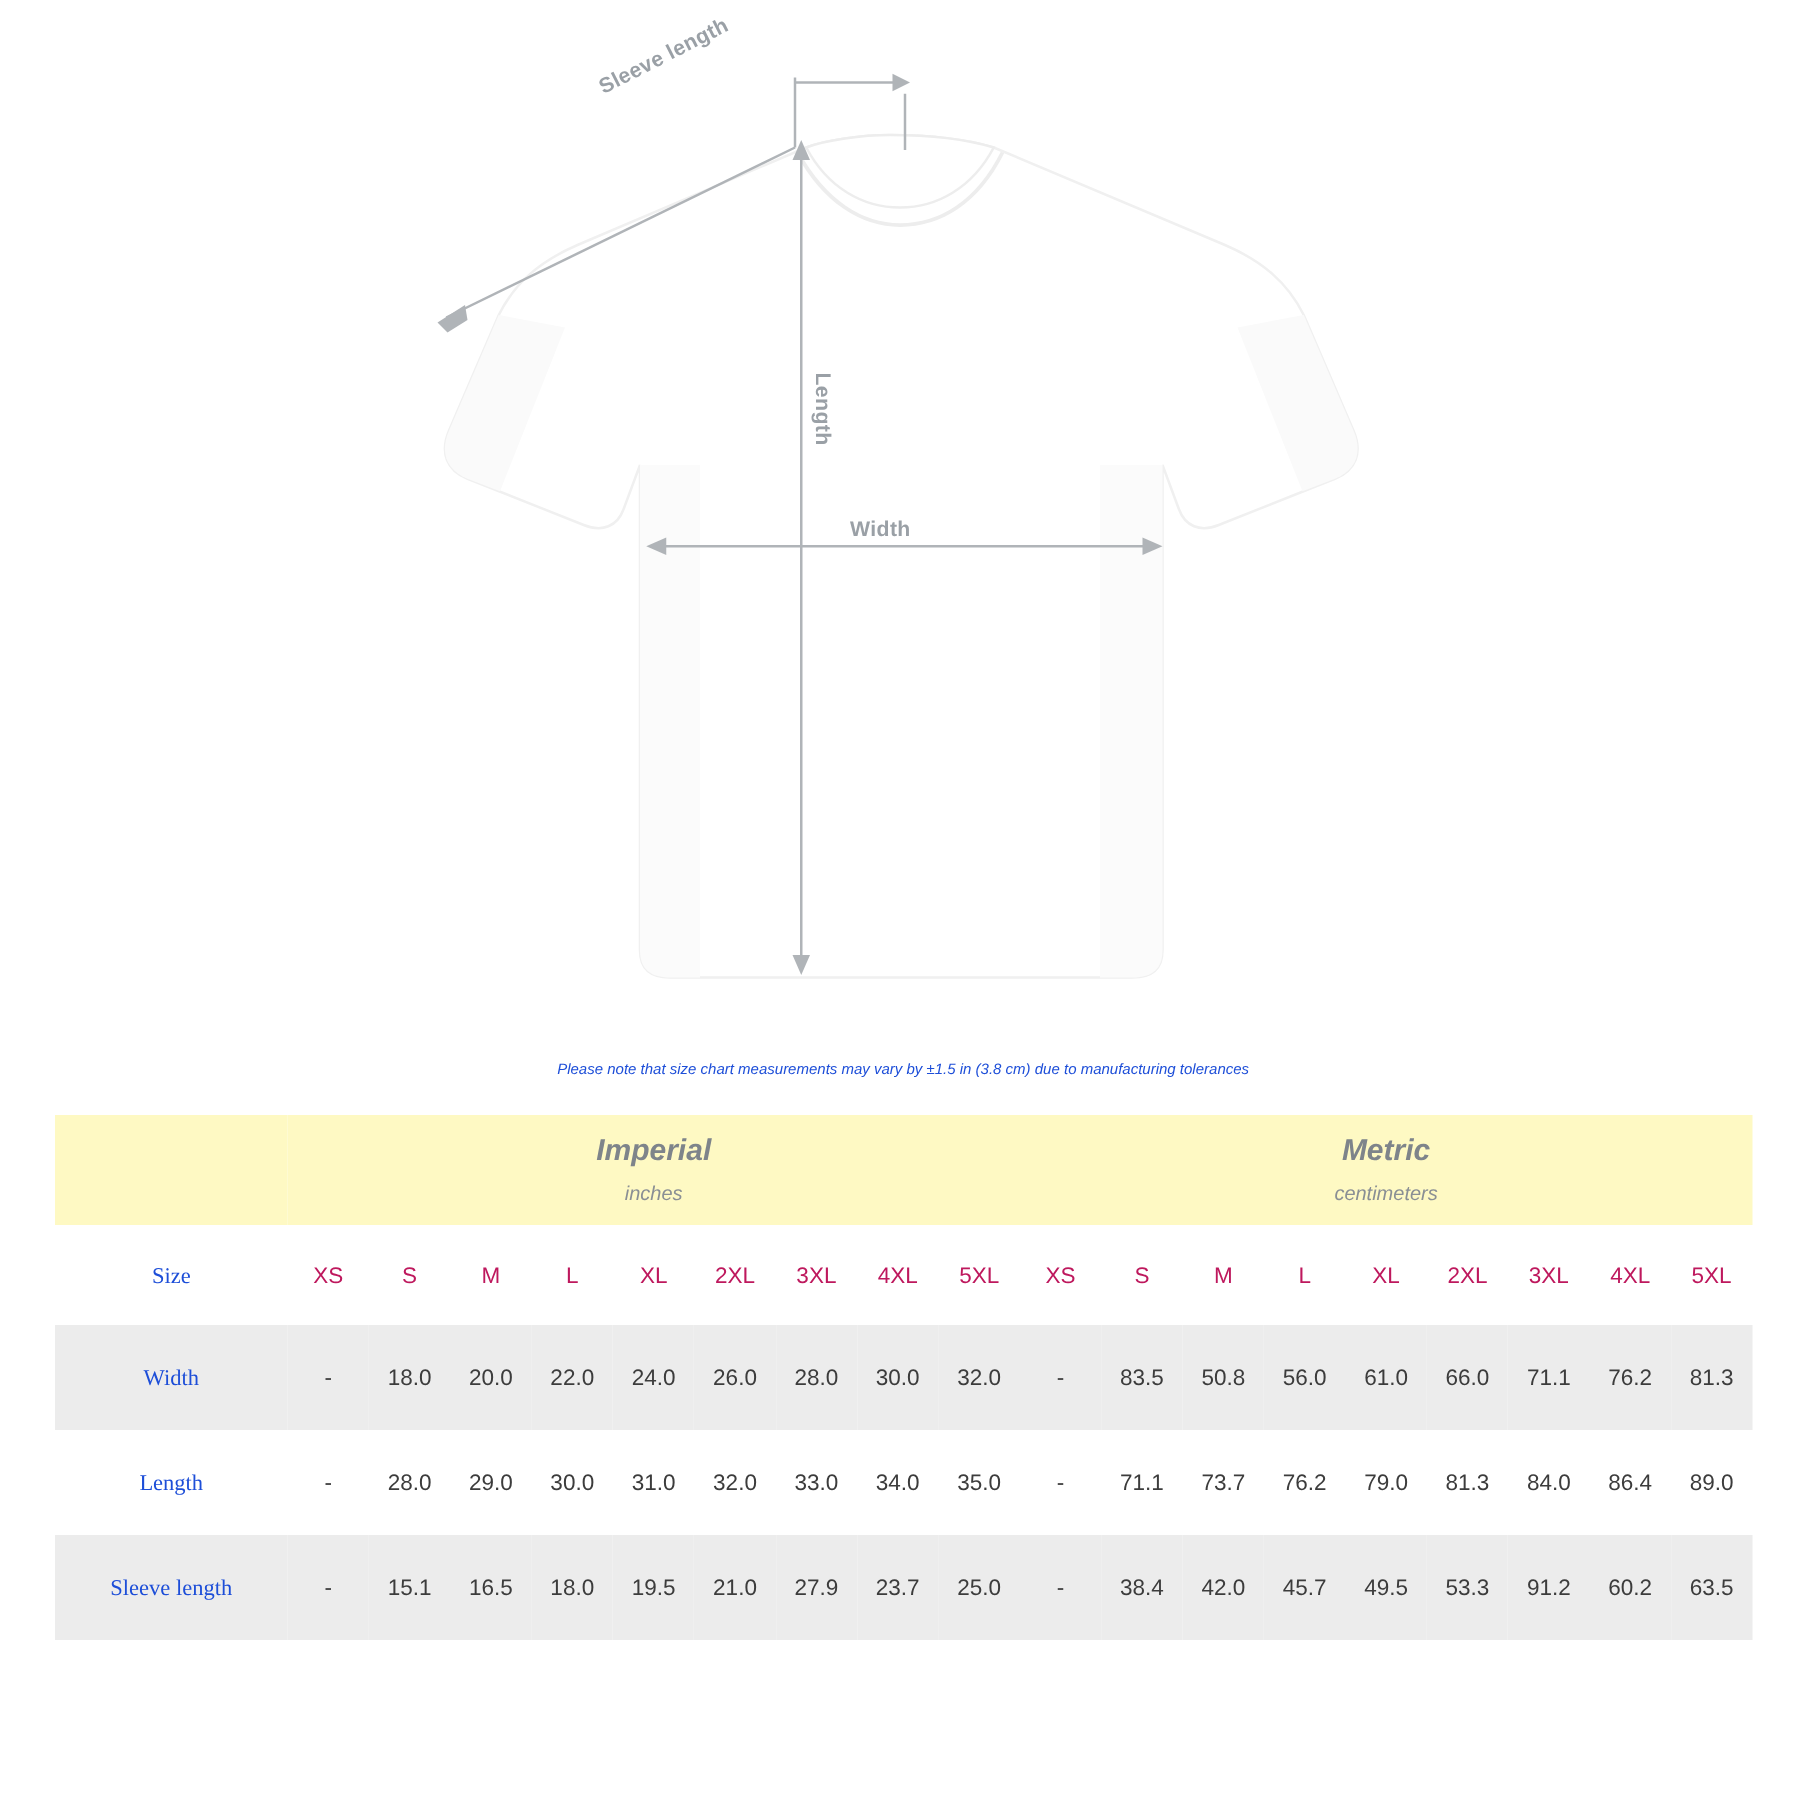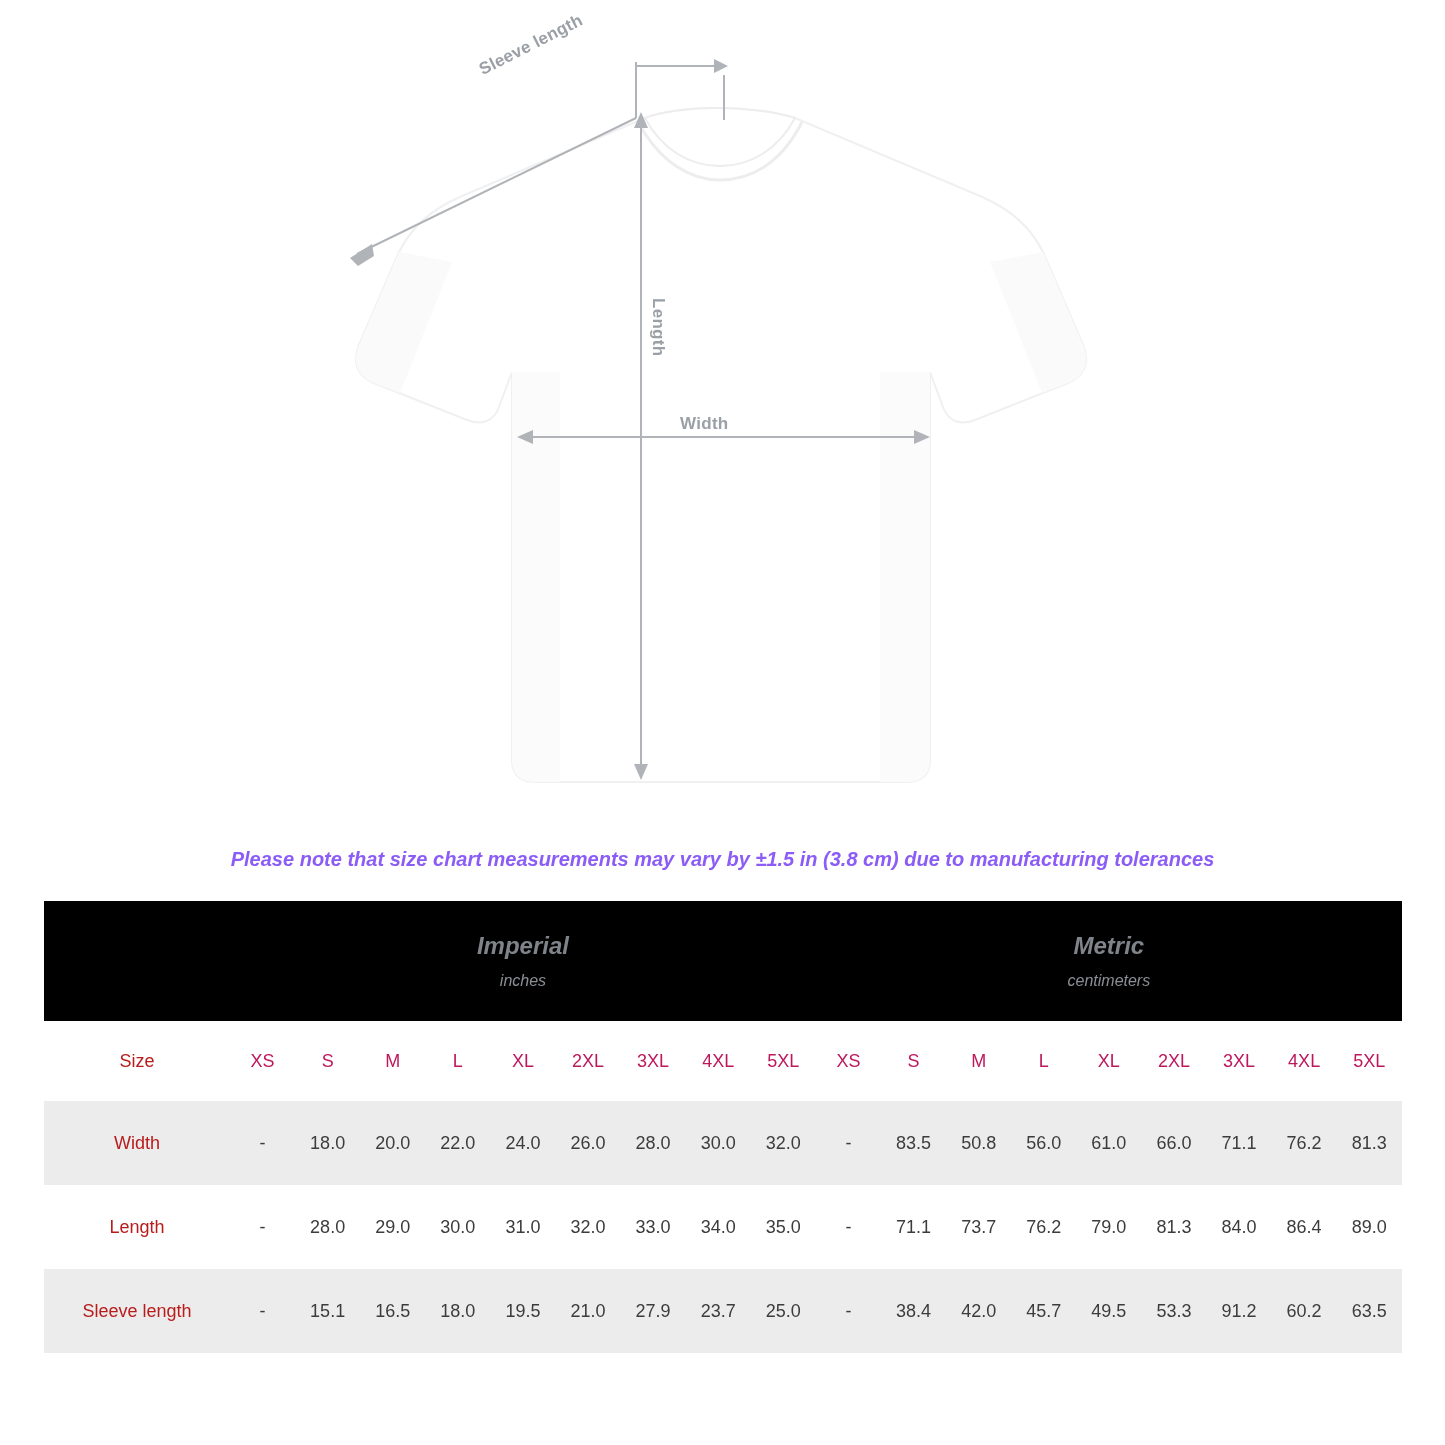--- a/index.html
+++ b/index.html
@@ -61,47 +61,46 @@
     text-align: center;
     margin-top: 14px;
   }
   .chart-title {
     font-size: 27px;
     font-weight: bold;
     color: #2b2b2b;
     margin: 0;
   }
   .chart-note {
-    font-size: 20px;
+    font-size: 12px;
     font-style: italic;
-    color: #8b5cf6;
+    color: #1d4ed8;
     margin-top: 18px;
-    font-weight: bold;
   }
 
   
   .table-wrap {
     margin: 30px 44px 0 44px;
   }
   table.size-table {
     border-collapse: collapse;
     width: 1357px;
     table-layout: fixed;
   }
   table.size-table td,
   table.size-table th {
     text-align: center;
     vertical-align: middle;
     border: 0;
     font-weight: normal;
   }
   
   .unit-band td {
-    background: #000000;
-    height: 120px;
+    background: #fef9c3;
+    height: 88px;
     padding: 0;
   }
   .unit-name {
     font-size: 24px;
     font-style: italic;
     font-weight: bold;
     color: #7e848a;
     line-height: 1.2;
   }
   .unit-sub {
@@ -127,21 +126,22 @@
   }
   .data-row.alt td {
     background: #ececec;
   }
   .data-row.plain td {
     background: #ffffff;
   }
   td.rowhead {
     font-weight: bold;
     font-size: 18px;
-    color: #b91c1c;
+    color: #1d4ed8;
+    font-family: Liberation Serif, serif;
   }
   col.c-rowhead { width: 186px; }
   col.c-cell { width: 65.1px; }
 </style>
 </head>
 <body>
 
 <div class="page">
 
   <div class="illustration">

